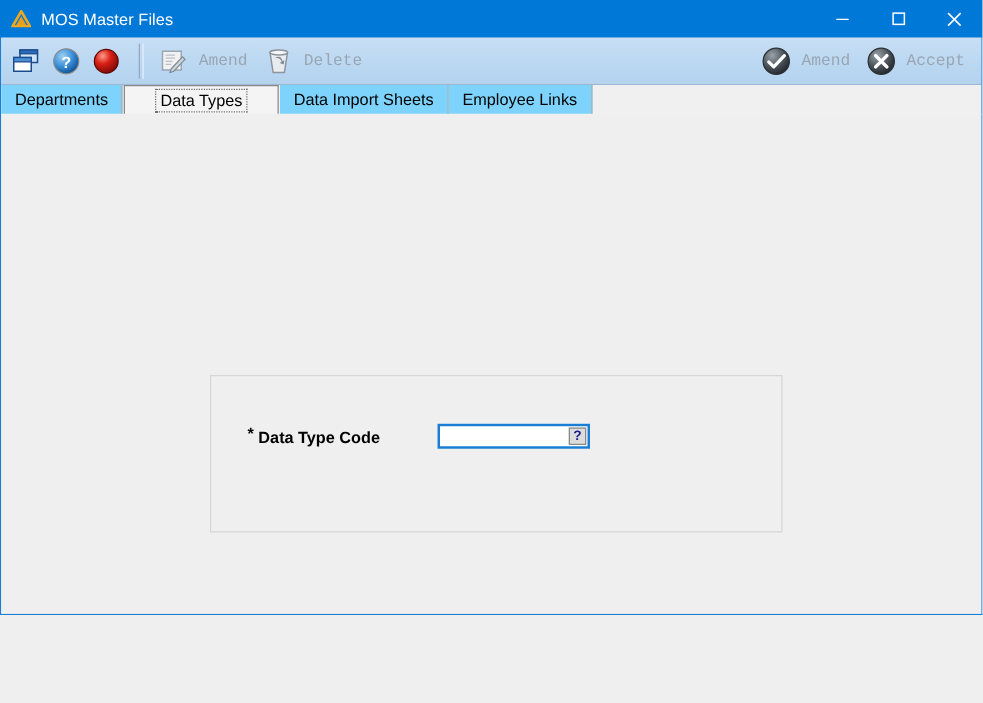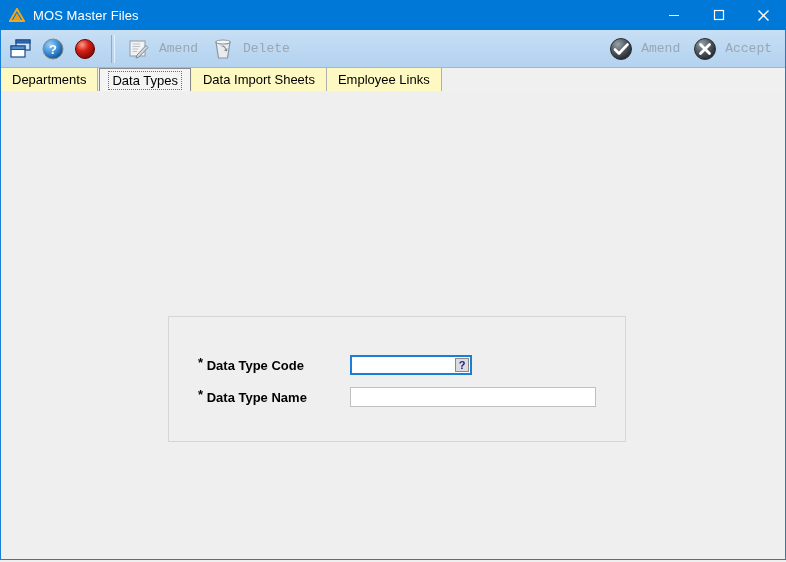--- a/index.html
+++ b/index.html
@@ -8,21 +8,21 @@
   }
   body {
     width: 786px;
     height: 562px;
     overflow: hidden;
     font-family: "Liberation Sans", sans-serif;
     background: #efefef;
   }
   .window {
     width: 786px;
-    height: 560px;
+    height: 492px;
     box-sizing: border-box;
     border-left: 1px solid #1a7fd4;
     border-right: 1px solid #1a7fd4;
     border-bottom: 1px solid #1a7fd4;
     background: #efefef;
     display: flex;
     flex-direction: column;
     position: relative;
     justify-content: center;
   }
@@ -121,47 +121,47 @@
     padding-left: 0px;
     box-sizing: border-box;
   }
   .tab {
     display: flex;
     align-items: center;
     padding: 0 11px;
     font-size: 13px;
     color: #000;
     border-right: 1px solid #b0b0b0;
-    background: #fef9c3;
+    background: #7dd3fc;
     position: relative;
     cursor: default;
   }
   .tab.selected {
     background: #f4f4f4;
     border: 1px solid #8a8a8a;
     border-bottom: none;
     margin: 0 1px;
-    padding: 0 10px;
+    padding: 0 26px;
   }
   .tab.selected .tab-inner {
     border: 1px dotted #707070;
     padding: 1px 3px;
     margin: 0 -2px;
   }
 
   
   .content {
     flex: 1 1 auto;
     background: #efefef;
     position: relative;
   }
   .panel {
     position: absolute;
     left: 167px;
-    top: 224px;
+    top: 208px;
     width: 458px;
     height: 126px;
     border: 1px solid #d6d6d6;
     background: #efefef;
     box-sizing: border-box;
   }
   .form-row {
     position: absolute;
     display: flex;
     align-items: center;
@@ -391,24 +391,18 @@
     <div class="panel">
 
       <div class="form-row row1">
         <span class="field-label"><span class="req-star">*</span> <span>Data Type Code</span></span>
         <span class="input-wrap">
           <input class="txt focused" type="text" value="" style="">
           <button class="lookup-btn">?</button>
         </span>
       </div>
 
-      <div class="form-row row2">
-        <span class="field-label"><span class="req-star">*</span> <span>Data Type Name</span></span>
-        <span class="input-wrap">
-          <input class="txt plain" type="text" value="" style="">
-        </span>
-      </div>
 
     </div>
 
   </div>
 
 </div>
 
 </body></html>

